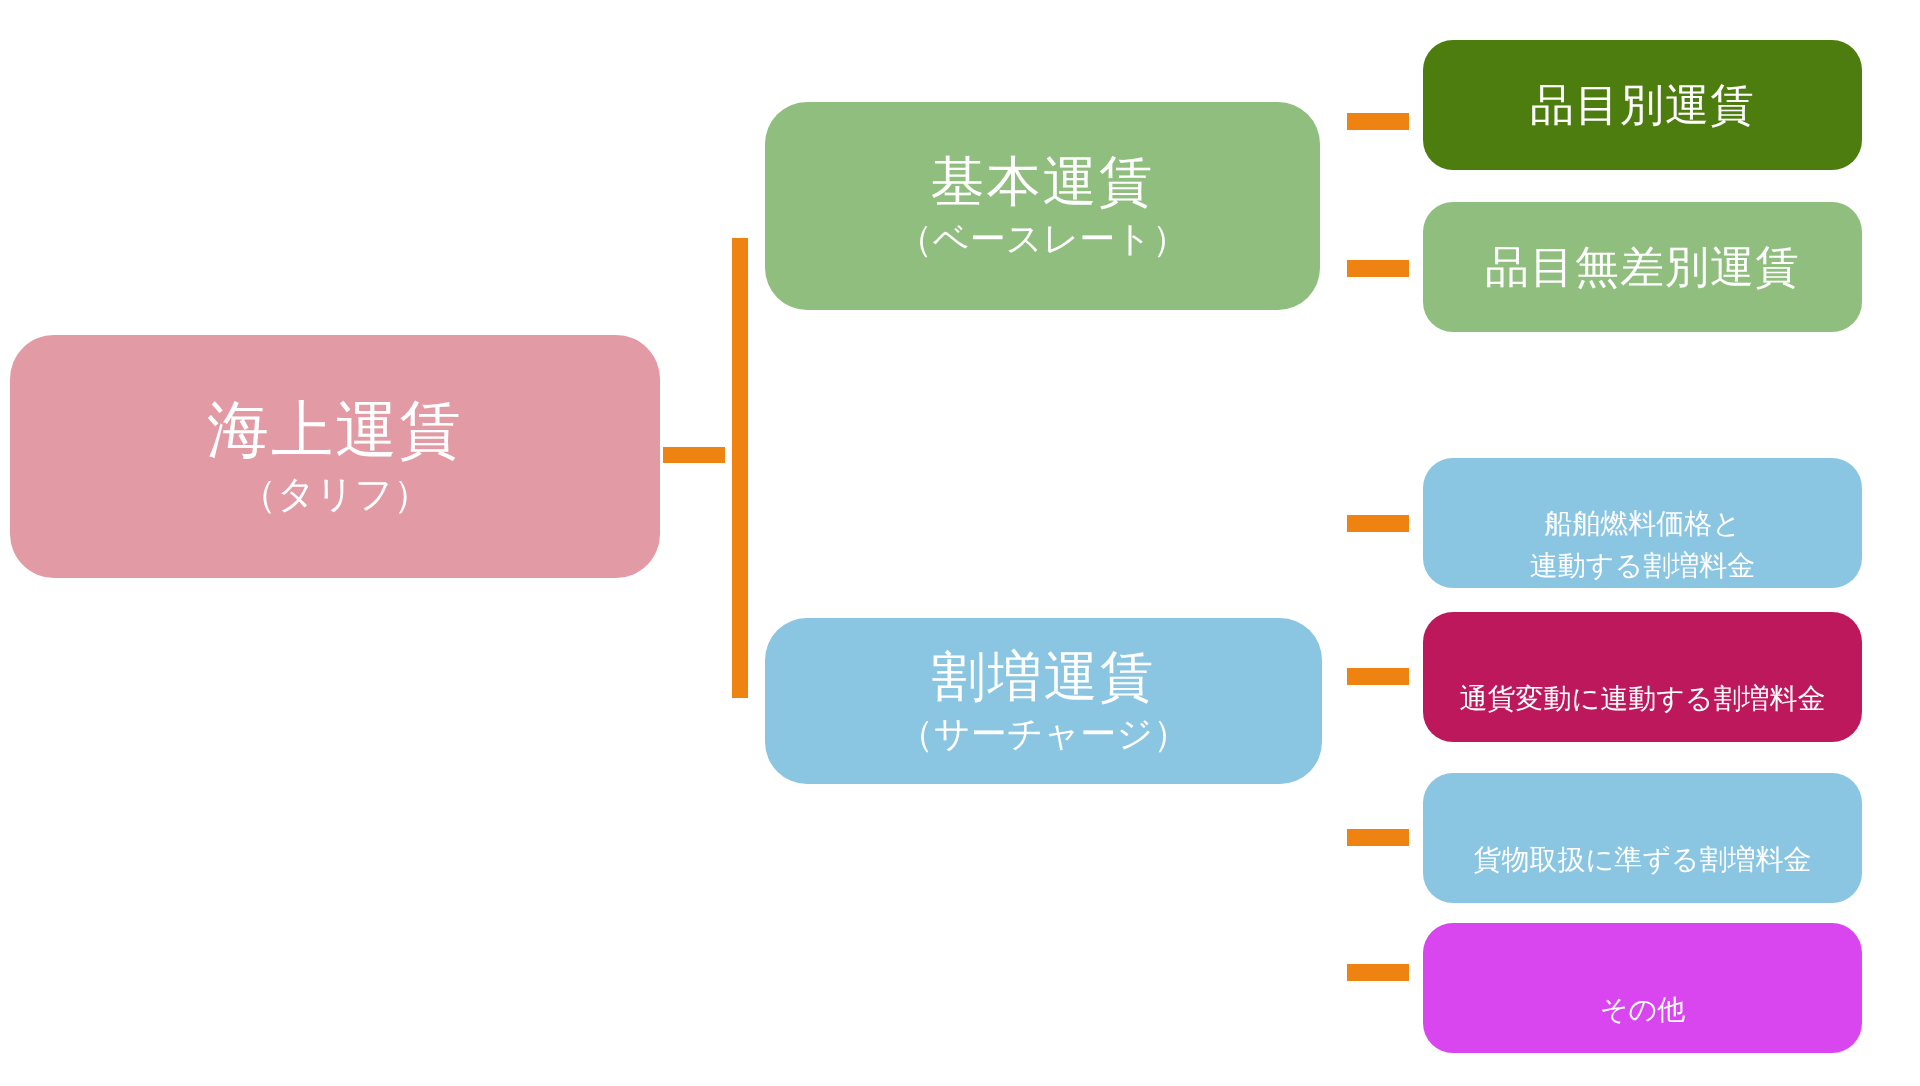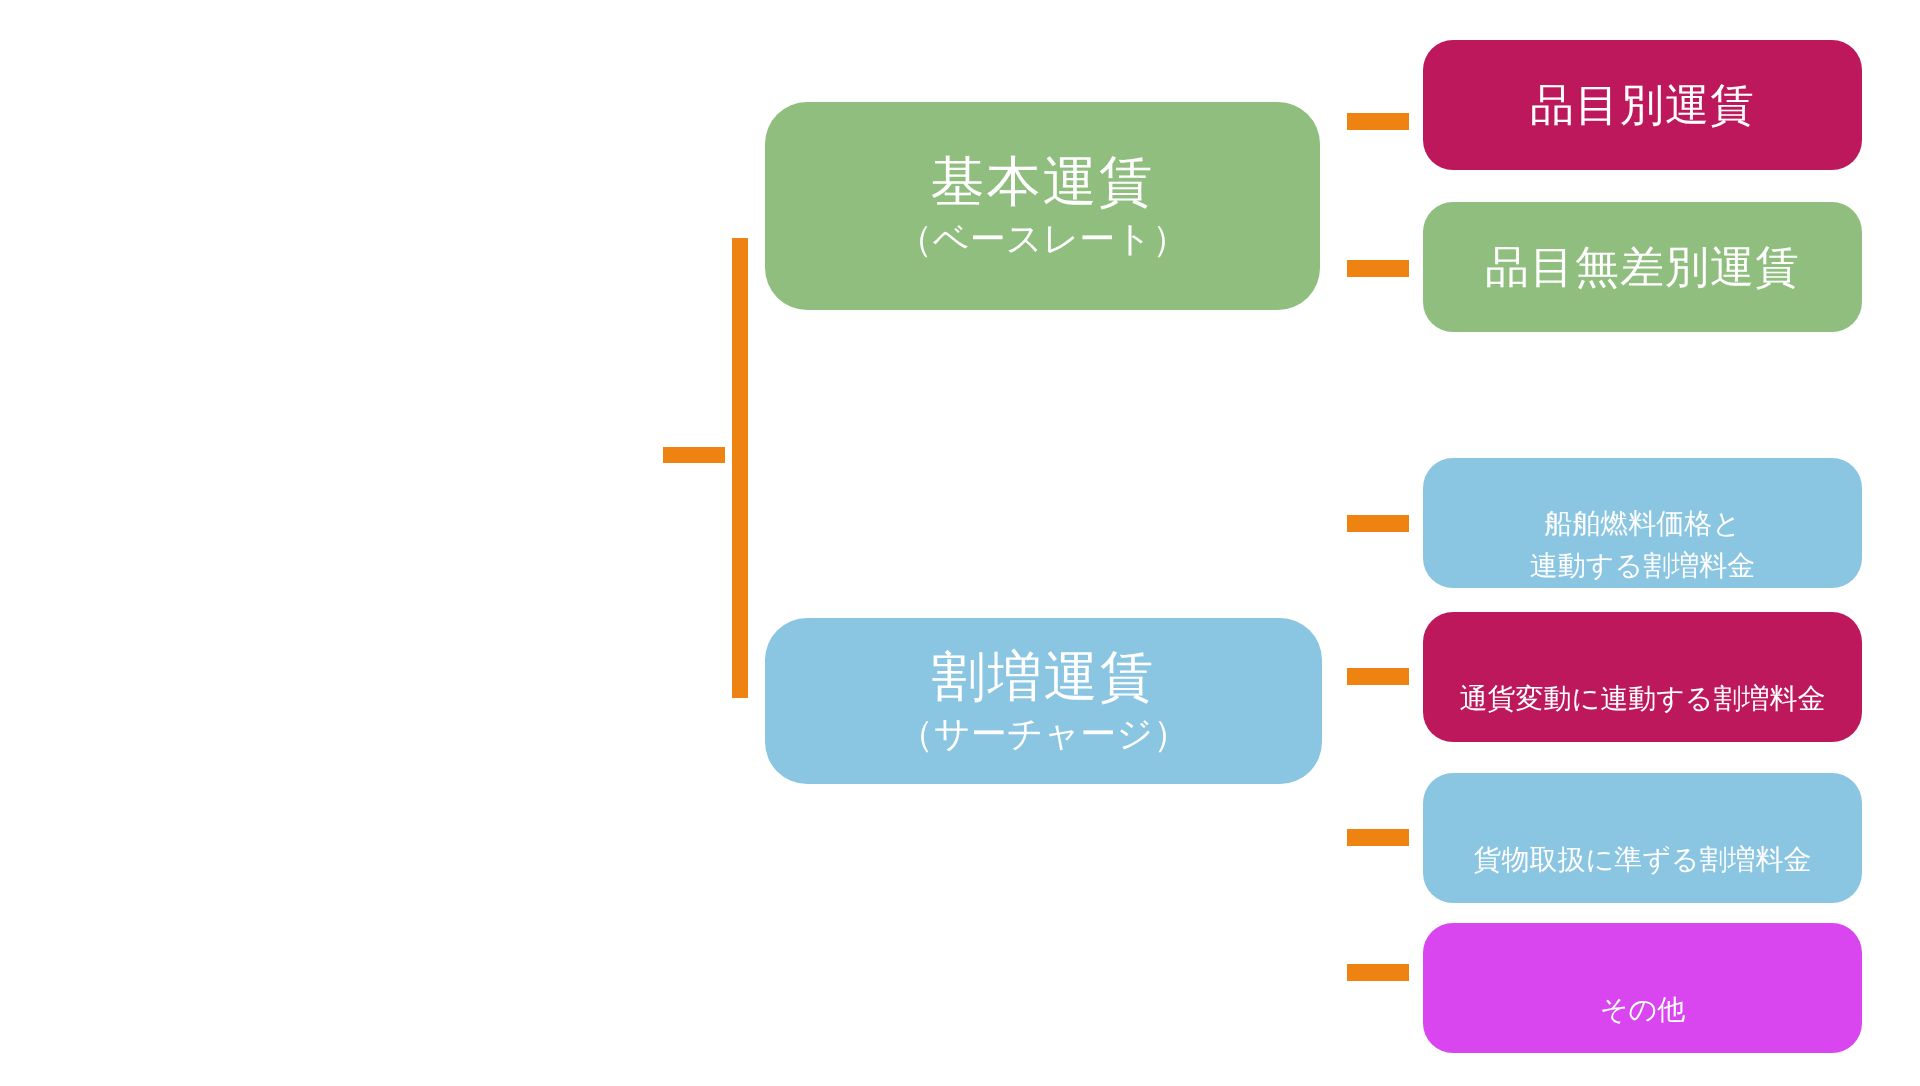--- a/index.html
+++ b/index.html
@@ -80,31 +80,35 @@
 
   <div class="connector conn-root-dash" style="background: rgb(239, 131, 18);"></div>
   <div class="connector conn-trunk" style="background: rgb(239, 131, 18);"></div>
   <div class="connector conn-dash conn-d1" style="background: rgb(239, 131, 18);"></div>
   <div class="connector conn-dash conn-d2" style="background: rgb(239, 131, 18);"></div>
   <div class="connector conn-dash conn-d3" style="background: rgb(239, 131, 18);"></div>
   <div class="connector conn-dash conn-d4" style="background: rgb(239, 131, 18);"></div>
   <div class="connector conn-dash conn-d5" style="background: rgb(239, 131, 18);"></div>
   <div class="connector conn-dash conn-d6" style="background: rgb(239, 131, 18);"></div>
 
+  <div class="box root-box" style="background: rgb(226, 154, 164);">
+    <div class="root-title">海上運賃</div>
+    <div class="root-subtitle">（タリフ）</div>
+  </div>
 
   <div class="box branch-basic" style="background: rgb(143, 190, 126);">
     <div class="branch-title">基本運賃</div>
     <div class="branch-subtitle">（ベースレート）</div>
   </div>
   <div class="box branch-surcharge" style="background: rgb(138, 197, 226);">
     <div class="branch-title">割増運賃</div>
     <div class="branch-subtitle">（サーチャージ）</div>
   </div>
 
-  <div class="box leaf leaf-1" style="background: #be185d;">
+  <div class="box leaf leaf-1" style="background: #4d7c0f;">
     <div class="leaf-lg">品目別運賃</div>
   </div>
   <div class="box leaf leaf-2" style="background: rgb(143, 190, 126);">
     <div class="leaf-lg">品目無差別運賃</div>
   </div>
   <div class="box leaf leaf-3" style="background: rgb(138, 197, 226);">
     <div class="leaf-sm">船舶燃料価格と
 連動する割増料金</div>
   </div>
   <div class="box leaf leaf-4" style="background: #be185d;">

